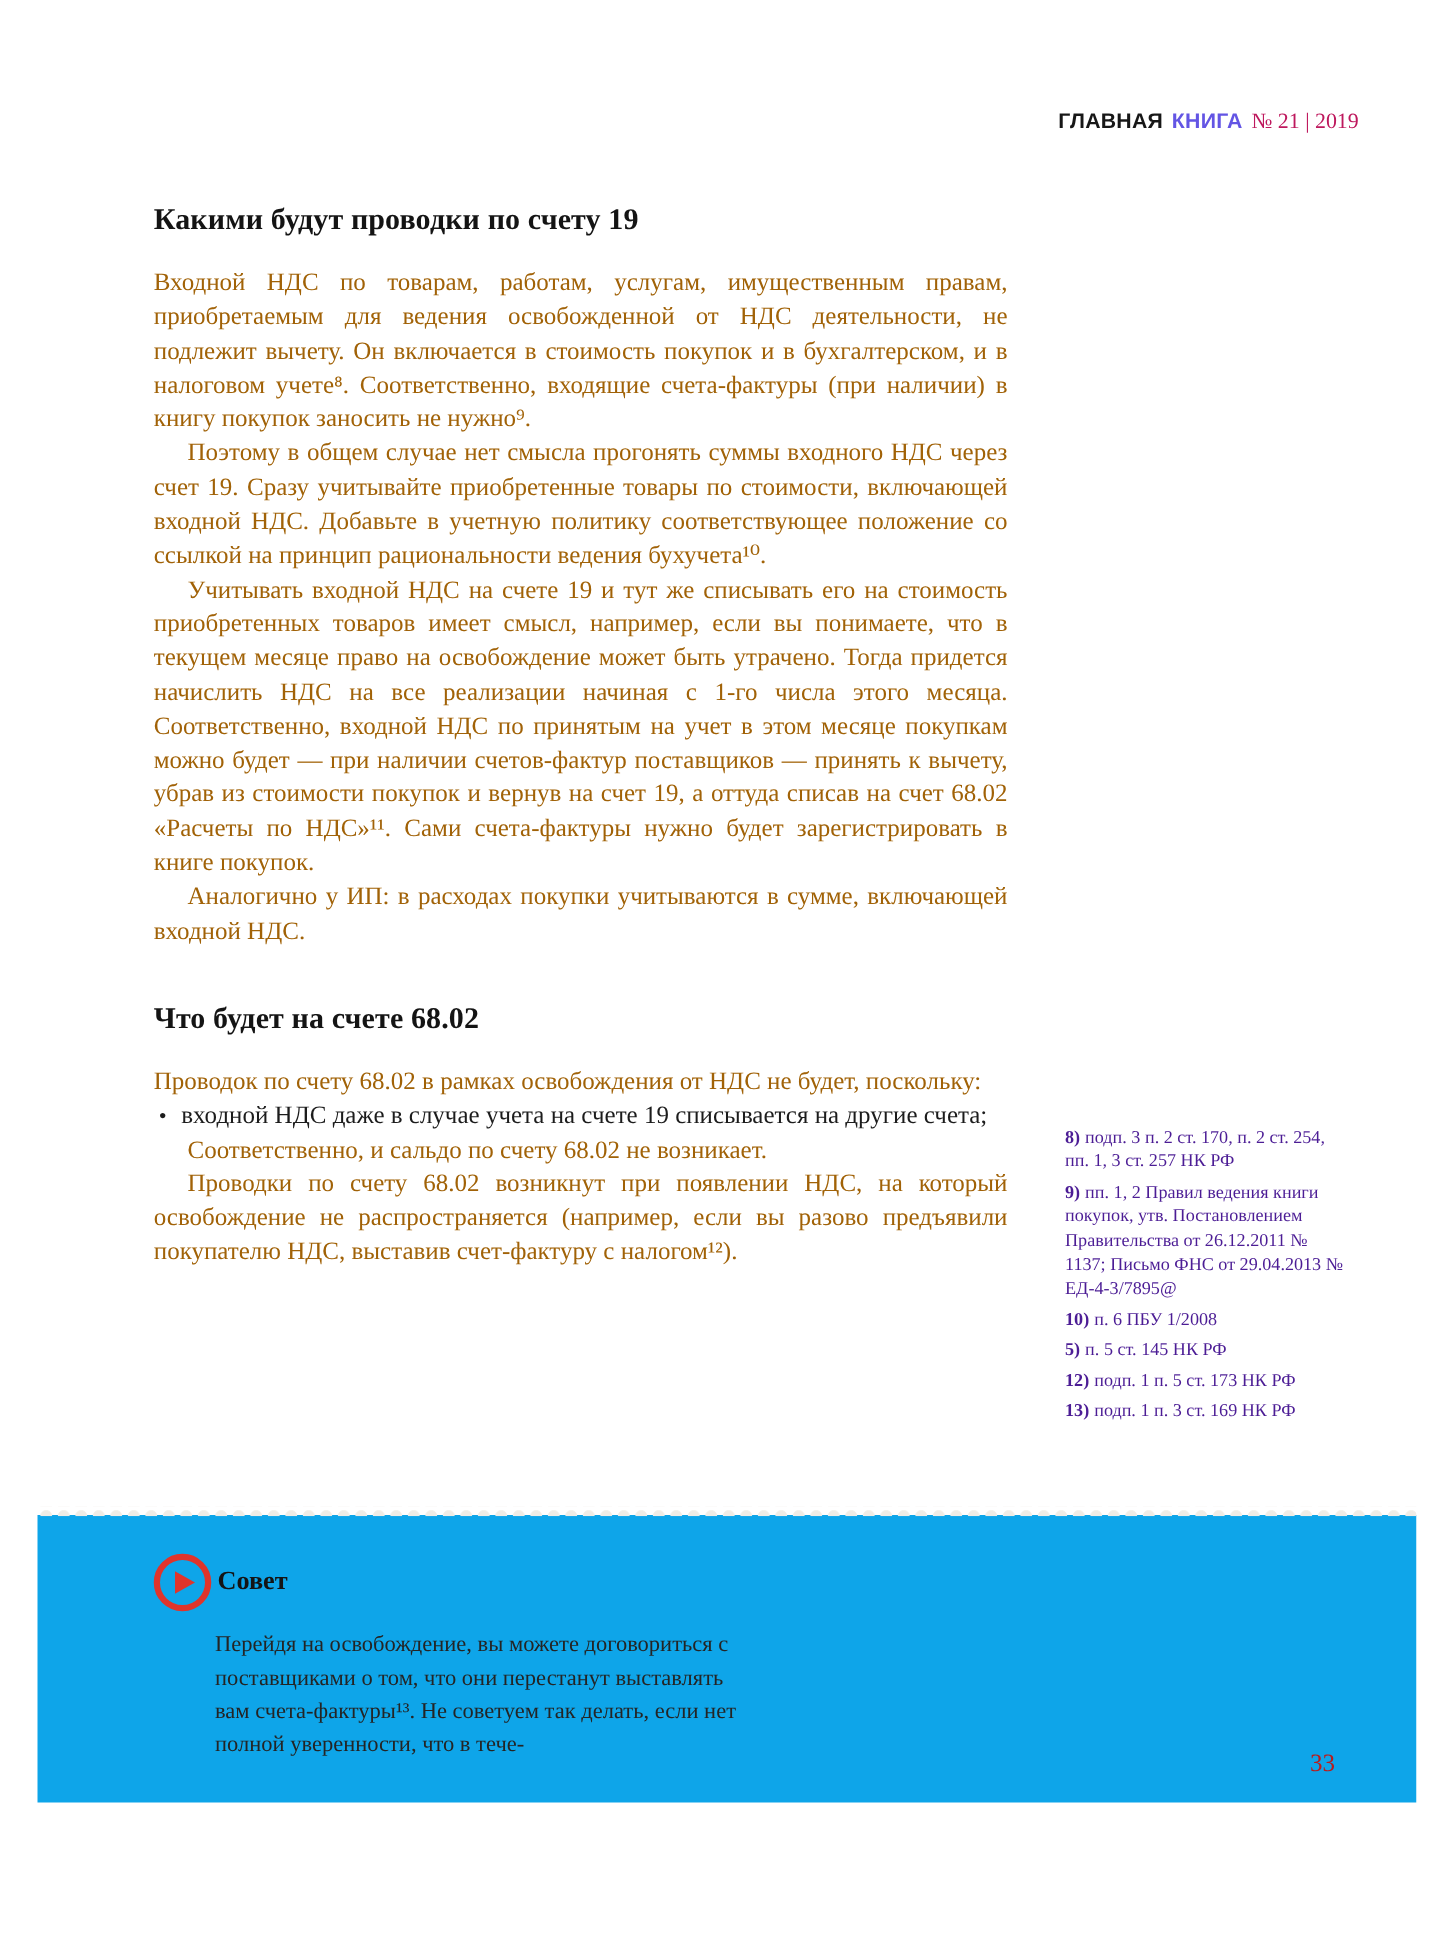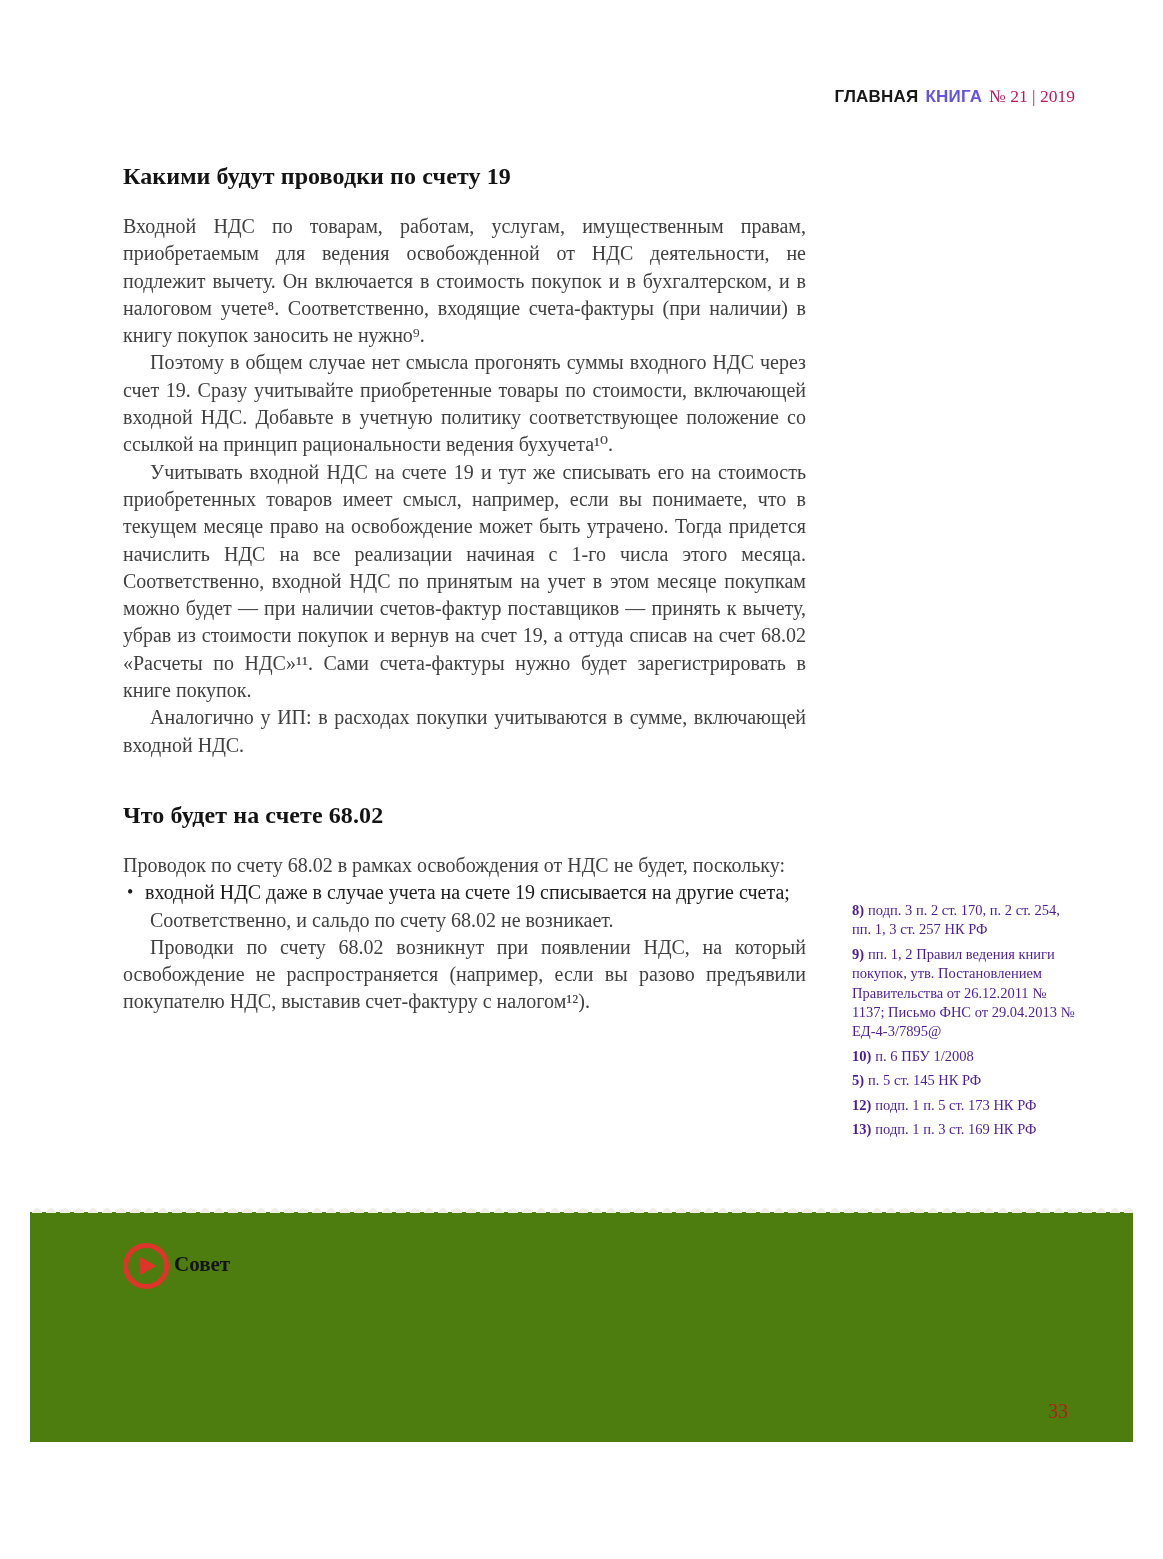--- a/index.html
+++ b/index.html
@@ -6,42 +6,42 @@
   html,body { background:#ffffff; }
   body {
     width:1163px; height:1559px; position:relative; overflow:hidden;
     font-family:"Liberation Serif","DejaVu Serif",serif;
     color:#1c1c1c;
   }
   .sheet { position:absolute; inset:0; }
 
   
   .masthead {
-    position:absolute; top:86px; right:88px;
+    position:absolute; top:86px; right:76px;
     display:flex; align-items:baseline; gap:7px; white-space:nowrap;
   }
   .brand {
     font-family:"Liberation Sans","DejaVu Sans",sans-serif;
     font-weight:700; font-size:17px; letter-spacing:0.2px;
   }
   .brand-black { color:#171717; }
   .brand-purple { color:#6355e4; }
   .issue { font-weight:400; font-size:17.5px; color:#be185d; }
 
   
   .article {
     position:absolute; left:123px; top:163px; width:683px;
   }
   .article h1, .article h2 {
     font-size:24px; font-weight:700; color:#141414; letter-spacing:0.1px;
   }
   .article h1 { margin:0 0 23px 0; }
   .article h2 { margin:43px 0 23px 0; }
   .p {
-    font-size:20px; line-height:27.3px; text-align:justify; color:#404040;
+    font-size:20px; line-height:27.3px; text-align:justify; color:#a16207;
   }
   .indent { text-indent:27px; }
   .li {
     position:relative; padding-left:22px; text-align:justify;
     font-size:20px; line-height:27.3px;
   }
   .li::before {
     content:"\2022"; position:absolute; left:4px; top:0;
     font-size:18px; color:#1c1c1c;
   }
@@ -52,21 +52,21 @@
   }
   .fn {
     font-size:14.5px; line-height:19.4px; color:#4c1d95; margin-bottom:5px;
     text-align:left;
   }
   .fn-num { font-weight:700; margin-right:4px; }
 
   
   .tip-box {
     position:absolute; left:30px; top:1212px; width:1103px; height:230px;
-    background:#4d7c0f;
+    background:#0ea5e9;
   }
   .tip-box::before {
     content:""; position:absolute; left:0; right:0; top:-7px; height:8px;
     background-image:radial-gradient(circle at 50% 100%, #f0ece6 4.6px, rgba(240,236,230,0) 5px);
     background-size:14px 8px; background-repeat:repeat-x; background-position:0 100%;
   }
   .play-icon {
     position:absolute; left:93px; top:31px; width:46px; height:46px;
     border:5px solid #e0342b; border-radius:50%;
   }
@@ -124,18 +124,19 @@
     <p class="fn"><span class="fn-num">10)</span><span>п. 6 ПБУ 1/2008</span></p>
     <p class="fn"><span class="fn-num">5)</span><span>п. 5 ст. 145 НК РФ</span></p>
     <p class="fn"><span class="fn-num">12)</span><span>подп. 1 п. 5 ст. 173 НК РФ</span></p>
     <p class="fn"><span class="fn-num">13)</span><span>подп. 1 п. 3 ст. 169 НК РФ</span></p>
   </aside>
 
   <section class="tip-box">
     <span class="play-icon"></span>
     <div class="tip-label">Совет</div>
     <div class="tip-cols">
+      <p class="tip-col">Перейдя на освобождение, вы можете договориться с поставщиками о том, что они перестанут выставлять вам счета-фактуры¹³. Не советуем так делать, если нет полной уверенности, что в тече-</p>
     </div>
   </section>
 
   <div class="page-number">33</div>
 
 </div>
 
 </body></html>

